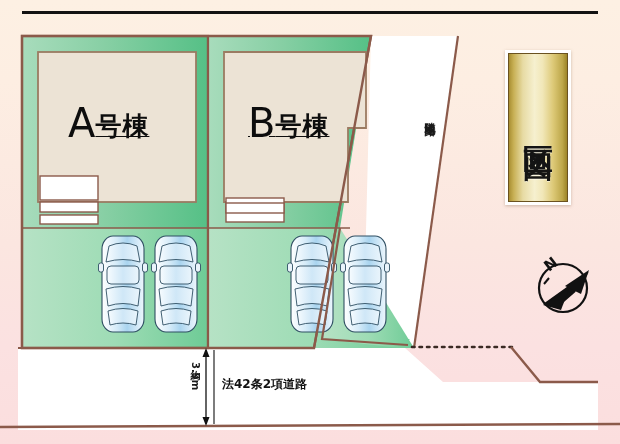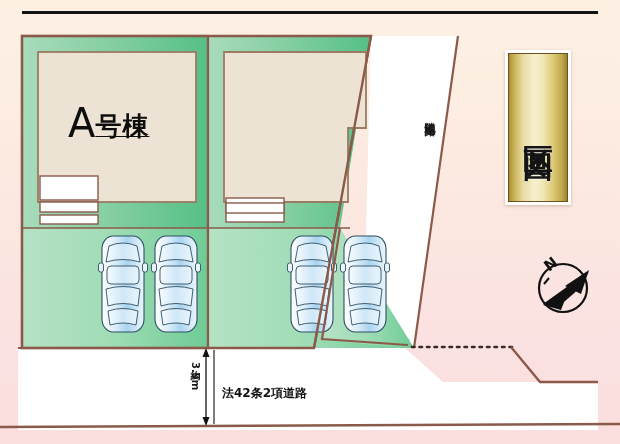--- a/index.html
+++ b/index.html
@@ -46,21 +46,21 @@
     font-size:11px;font-weight:700;color:#1a1a1a;
     letter-spacing:1px;line-height:1;
     white-space:nowrap;
   }
   #lbl-rinchi{left:424px;top:113px;}
   #lbl-yaku{left:190px;top:362px;font-size:10px;letter-spacing:0px;}
 
   .hlabel{
     position:absolute;
     font-family:"DejaVu Sans","Liberation Sans",sans-serif;
-    font-size:12px;font-weight:700;color:#111;white-space:nowrap;margin-top:9px;
+    font-size:12px;font-weight:700;color:#111;white-space:nowrap;
   }
   #lbl-road{left:222px;top:376px;}
 
   
   .bldg-label{
     position:absolute;
     font-family:"DejaVu Sans","Liberation Sans",sans-serif;
     color:#0d0d0d;white-space:nowrap;
     font-weight:400;
     text-decoration:underline;
@@ -209,20 +209,23 @@
         <text x="0" y="0" font-family="DejaVu Sans, sans-serif" font-size="15" font-weight="700" fill="#111">N</text>
       </g>
       <line x1="-14" y1="-10" x2="-19" y2="-4" stroke="#111" stroke-width="2"></line>
     </g>
   </svg>
 
   <div class="bldg-label" id="lbl-a">
     <span class="big">A</span><span class="sub">号棟</span>
   </div>
 
+  <div class="bldg-label" id="lbl-b">
+    <span class="big">B</span><span class="sub">号棟</span>
+  </div>
 
   <div class="vlabel" id="lbl-rinchi">隣地通路</div>
 
   <div class="vlabel" id="lbl-yaku">約3.9m</div>
 
   <div class="hlabel" id="lbl-road">法42条2項道路</div>
 
   <div class="plaque">
     <div class="plaque-inner">
       <span class="plaque-text">区画図</span>

